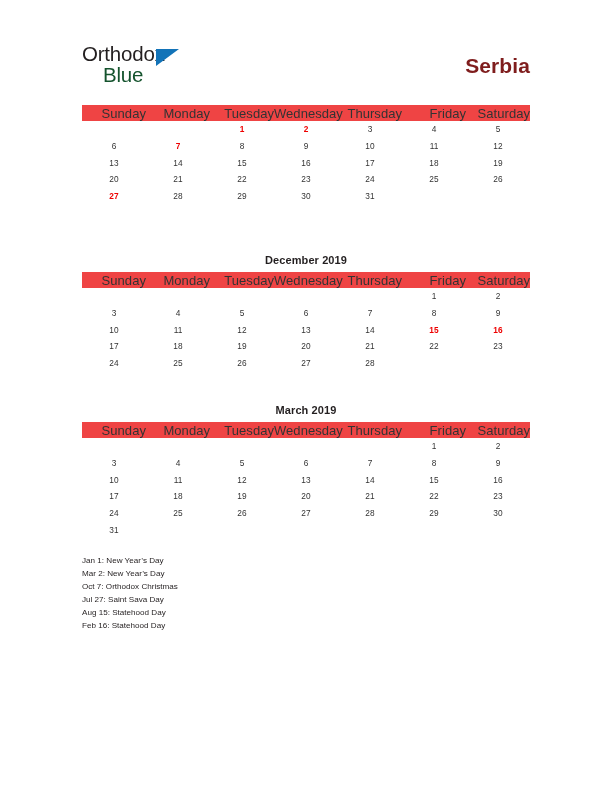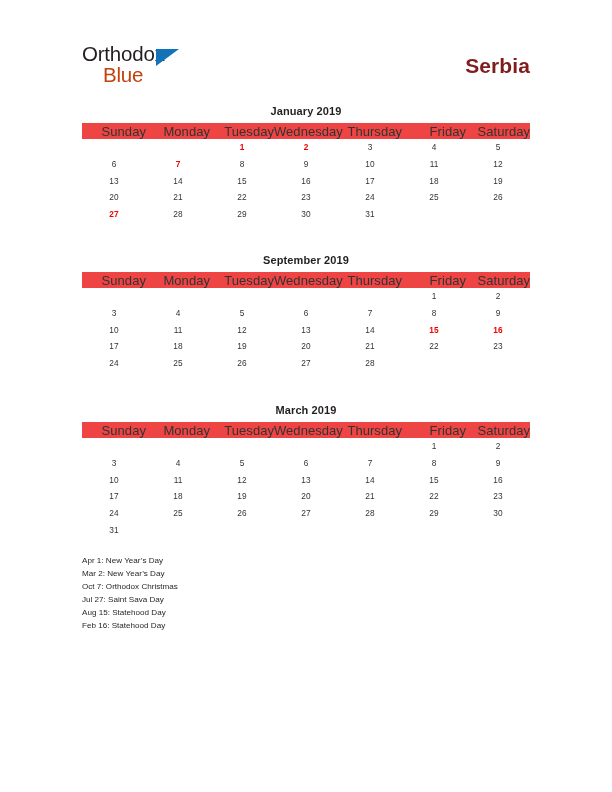--- a/index.html
+++ b/index.html
@@ -46,21 +46,21 @@
     color: #231f20;
     font-family: "Liberation Sans", sans-serif;
     white-space: nowrap;
   }
   .logo-blue {
     position: absolute;
     left: 21px;
     top: 21px;
     font-size: 20.5px;
     letter-spacing: -0.2px;
-    color: #c2410c;
+    color: #14532d;
     font-family: "Liberation Sans", sans-serif;
     white-space: nowrap;
   }
   .logo-tri {
     position: absolute;
     left: 74px;
     top: 7px;
     width: 0;
     height: 0;
     border-top: 17px solid #1273b8;
@@ -154,21 +154,20 @@
   <div class="masthead">
     <div class="logo">
       <span class="logo-general">Orthodox</span>
       <span class="logo-tri"></span>
       <span class="logo-blue">Blue</span>
     </div>
     <div class="country-title">Serbia</div>
   </div>
 
   <div class="month" id="month-0">
-    <div class="month-title">January 2019</div>
     <table class="cal">
       <thead>
         <tr>
           <th>Sunday</th>
           <th>Monday</th>
           <th>Tuesday</th>
           <th>Wednesday</th>
           <th>Thursday</th>
           <th>Friday</th>
           <th>Saturday</th>
@@ -218,21 +217,21 @@
             <td class="">30</td>
             <td class="">31</td>
             <td class="empty">&nbsp;</td>
             <td class="empty">&nbsp;</td>
           </tr>
         </tbody>
     </table>
   </div>
 
   <div class="month" id="month-1">
-    <div class="month-title">September 2019</div>
+    <div class="month-title">December 2019</div>
     <table class="cal">
       <thead>
         <tr>
           <th>Sunday</th>
           <th>Monday</th>
           <th>Tuesday</th>
           <th>Wednesday</th>
           <th>Thursday</th>
           <th>Friday</th>
           <th>Saturday</th>
@@ -355,21 +354,21 @@
             <td class="empty">&nbsp;</td>
             <td class="empty">&nbsp;</td>
             <td class="empty">&nbsp;</td>
             <td class="empty">&nbsp;</td>
           </tr>
         </tbody>
     </table>
   </div>
 
   <div class="holiday-list">
-      <div class="hrow">Apr 1: New Year’s Day</div>
+      <div class="hrow">Jan 1: New Year’s Day</div>
       <div class="hrow">Mar 2: New Year’s Day</div>
       <div class="hrow">Oct 7: Orthodox Christmas</div>
       <div class="hrow">Jul 27: Saint Sava Day</div>
       <div class="hrow">Aug 15: Statehood Day</div>
       <div class="hrow">Feb 16: Statehood Day</div>
     </div>
 
 </div>
 
 </body></html>

